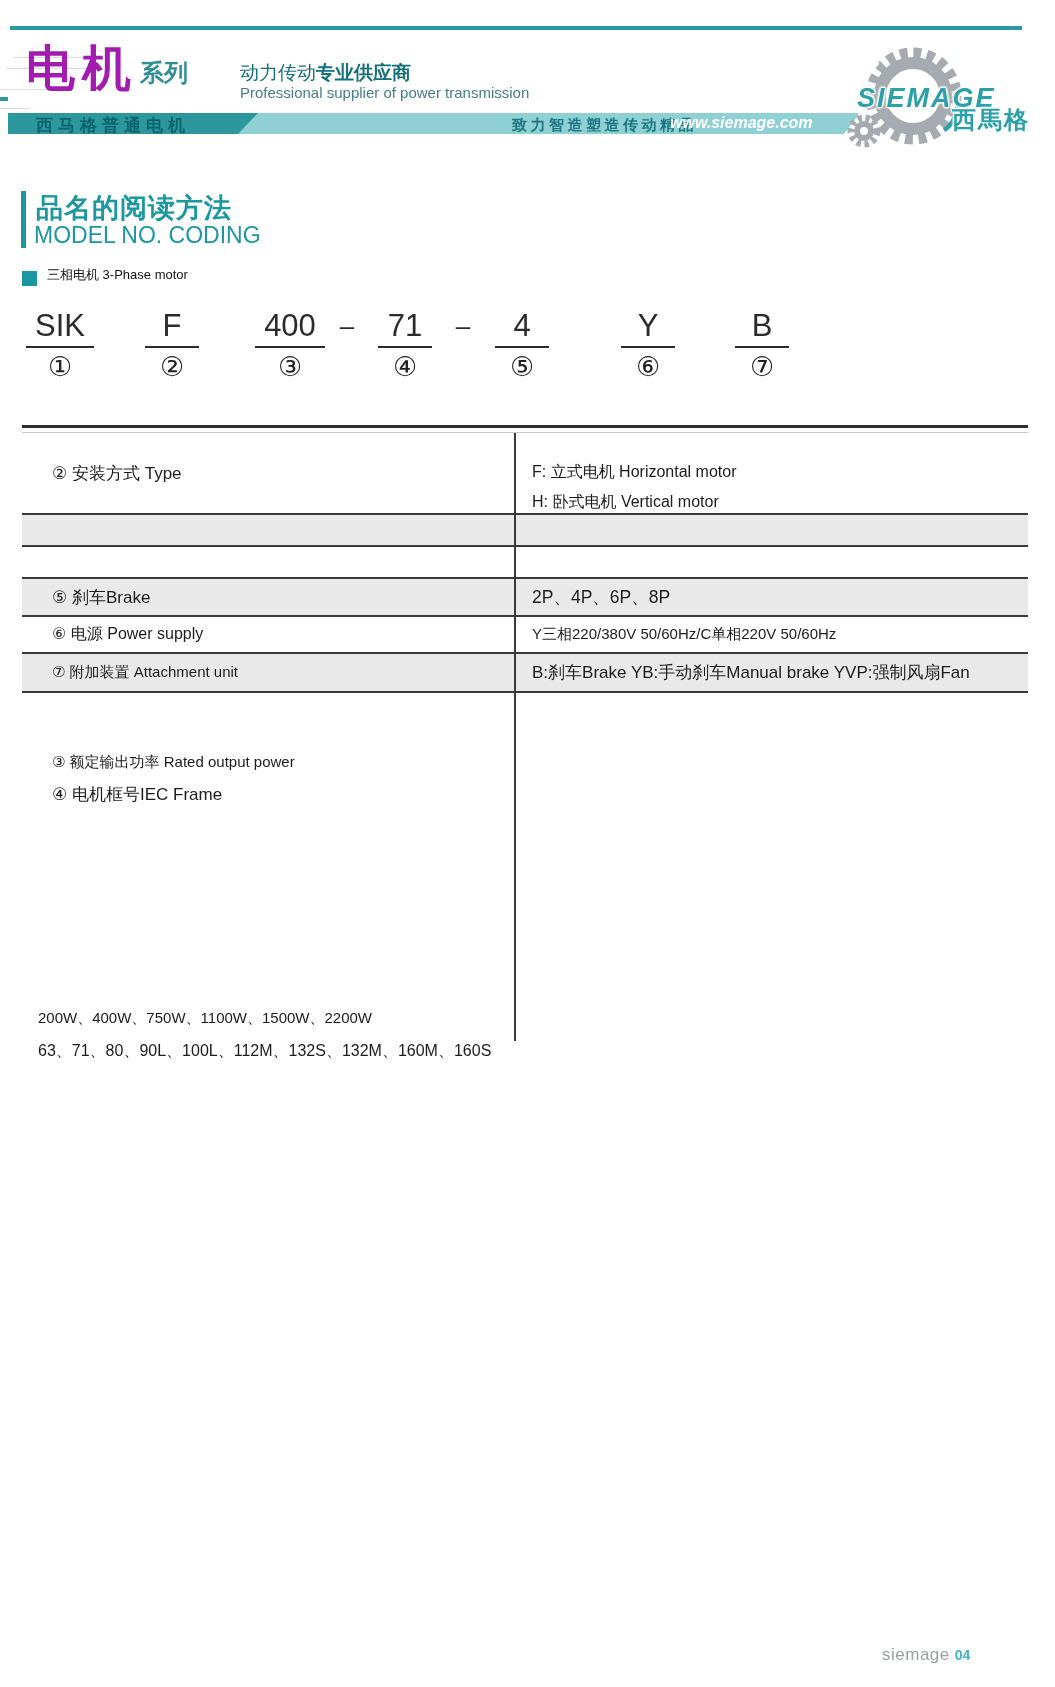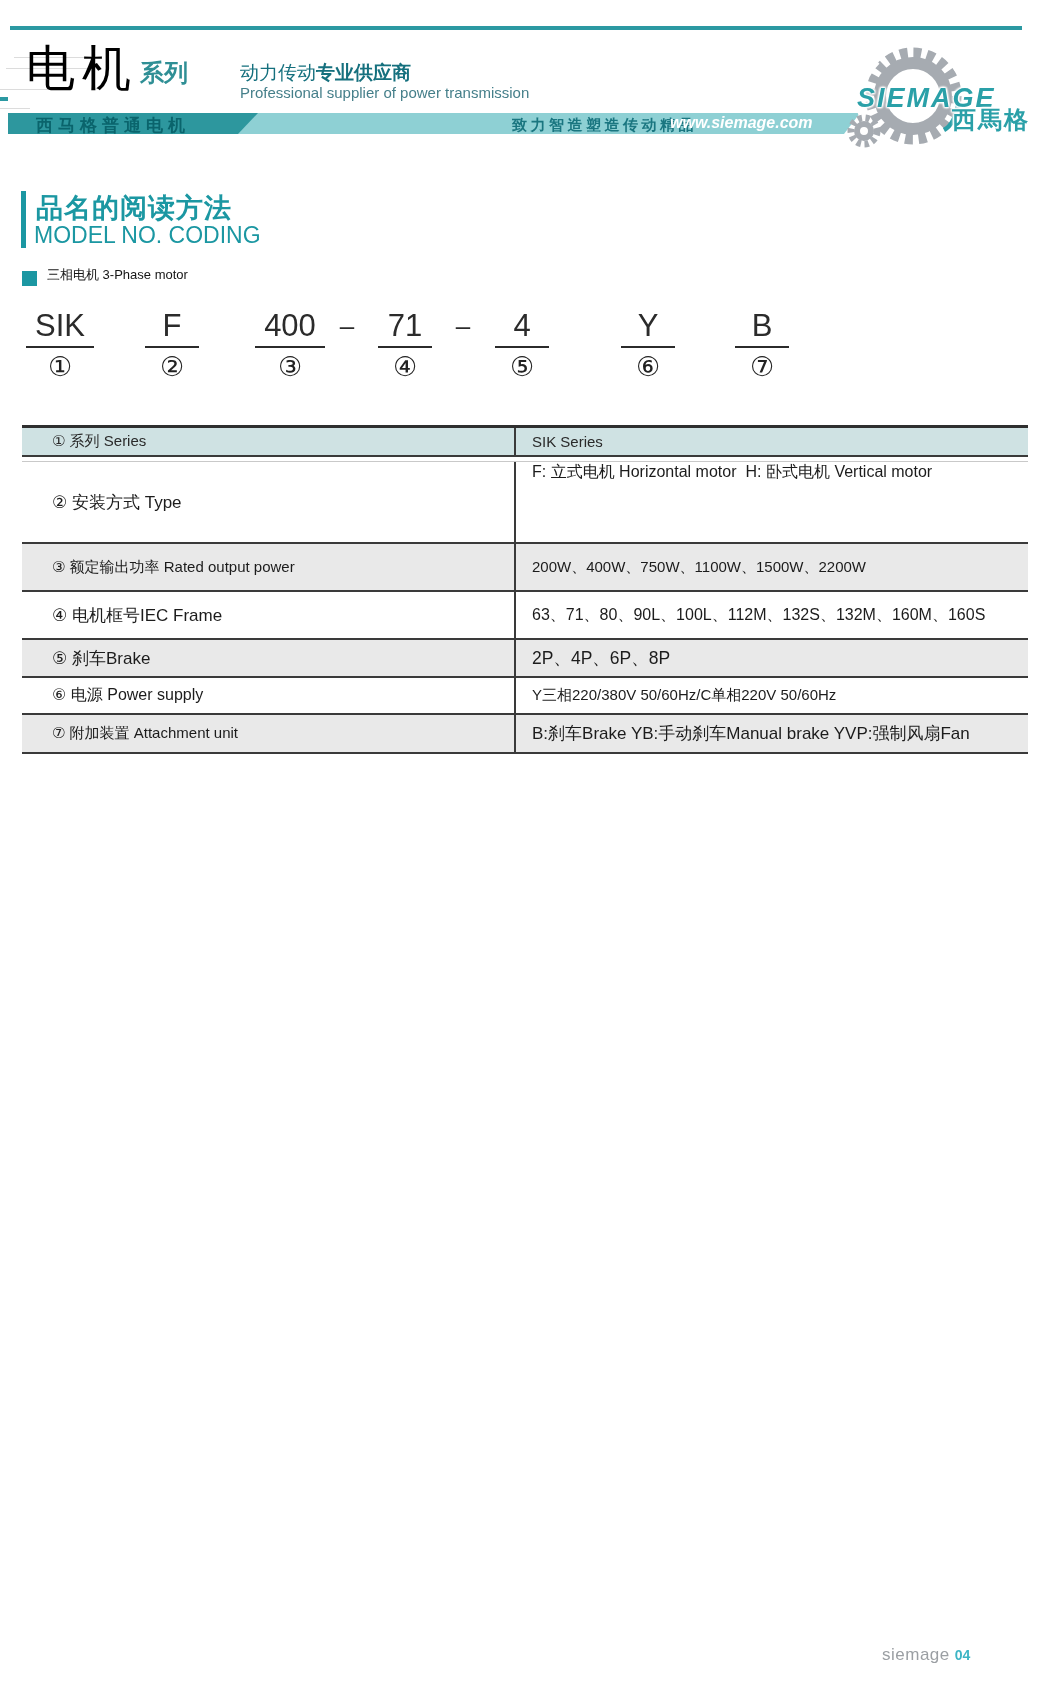--- a/index.html
+++ b/index.html
@@ -7,22 +7,22 @@
   #page { position:relative; width:1055px; height:1687px; background:#fff; overflow:hidden;
           font-family:"Liberation Sans","DejaVu Sans",sans-serif; color:#222; }
   .abs { position:absolute; }
 
   
   .top-rule { left:10px; top:26px; width:1012px; height:4px; background:#2b99a2; }
   .decor-line { height:1px; background:#dcdcdc; }
   .teal-tick { left:0; top:97px; width:8px; height:4px; background:#2b99a2; }
 
   .brand-row { left:26px; top:44px; display:flex; align-items:flex-end; }
-  .brand-zh { font-family:"Liberation Serif","DejaVu Serif",serif; font-weight:normal;
-              font-size:49px; line-height:1; color:#000000; letter-spacing:7px; }
+  .brand-zh { font-family:"Liberation Serif","DejaVu Serif",serif; font-weight:bold;
+              font-size:49px; line-height:1; color:#a21caf; letter-spacing:7px; }
   .brand-suffix { font-size:24px; font-weight:bold; color:#2f8f95; margin-left:2px; margin-bottom:4px; }
 
   .tagline-zh { left:240px; top:60px; font-size:19px; color:#15707e; }
   .tagline-zh .bold { font-weight:bold; }
   .tagline-en { left:240px; top:84px; font-size:15px; color:#457f8a; }
 
   .band-light { left:8px; top:113px; width:852px; height:21px; background:#8ed0d4;
                 clip-path:polygon(0 0,100% 0,calc(100% - 16px) 100%,0 100%); }
   .band-dark  { left:8px; top:113px; width:250px; height:21px; background:#2d979e;
                 clip-path:polygon(0 0,100% 0,calc(100% - 20px) 100%,0 100%); }
@@ -57,22 +57,22 @@
   
   .mtable { position:absolute; left:22px; top:425px; width:1006px; border-top:3px solid #2f2f2f; }
   .trow { display:flex; align-items:stretch; border-bottom:2px solid #3a3a3a; background:#fff; }
   .trow .lc { flex:0 0 494px; width:494px; border-right:2px solid #3a3a3a;
               padding-left:30px; display:flex; align-items:center; }
   .trow .rc { flex:1; padding-left:16px; display:flex; align-items:center; }
   .thead-row { height:29px; background:#cfe2e3; }
   .thead-row .lc, .thead-row .rc { font-size:15px; color:#2a2a2a; }
   .t-gap { height:5px; border-bottom:1px solid #c9c9c9; background:#fff; }
   .alt { background:#e9e9e9; }
-  .h82 { height:82px; } .h36 { height:48px; } .h38 { height:38px; } .h37 { height:37px; } .h39 { height:39px; }
-  .rc.stack { flex-direction:row; align-items:flex-start; justify-content:flex-start; gap:9px; }
+  .h82 { height:82px; } .h36 { height:32px;flex-direction:column; } .h38 { height:38px; } .h37 { height:37px; } .h39 { height:39px; }
+  .rc.stack { flex-direction:column; align-items:flex-start; justify-content:flex-end; gap:9px; }
   .fs15 { font-size:15px; } .fs16 { font-size:16px; } .fs17 { font-size:17px; } .fs175 { font-size:17.5px; }
   .ink { color:#1c1c1c; }
 
   .footer { left:882px; top:1645px; display:flex; align-items:baseline; }
   .footer-brand { font-size:17px; color:#9b9fa3; letter-spacing:0.5px; }
   .footer-num { font-size:14px; font-weight:bold; color:#3db5c5; margin-left:5px; }
 </style>
 </head>
 <body>
 
@@ -152,24 +152,20 @@
     <div class="mc-code">Y</div>
     <div class="mc-num">⑥</div>
   </div>
   <div class="mc-group" style="left:717px;">
     <div class="mc-code">B</div>
     <div class="mc-num">⑦</div>
   </div>
 
   <div class="mtable">
 
-    <div class="trow thead-row">
-      <div class="lc">① 系列 Series</div>
-      <div class="rc">SIK Series</div>
-    </div>
     <div class="t-gap"></div>
 
     <div class="trow h82">
       <div class="lc fs17 ink">② 安装方式 Type</div>
       <div class="rc stack">
         <div class="fs16 ink">F: 立式电机  Horizontal motor</div>
         <div class="fs16 ink">H: 卧式电机  Vertical motor</div>
       </div>
     </div>
 

